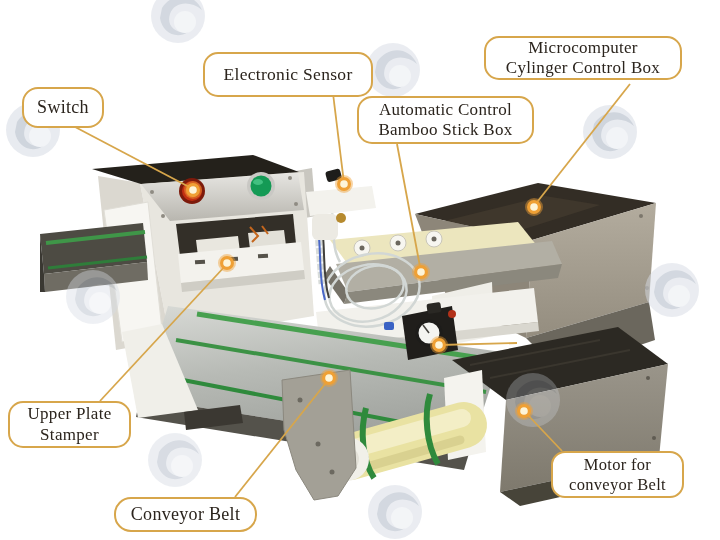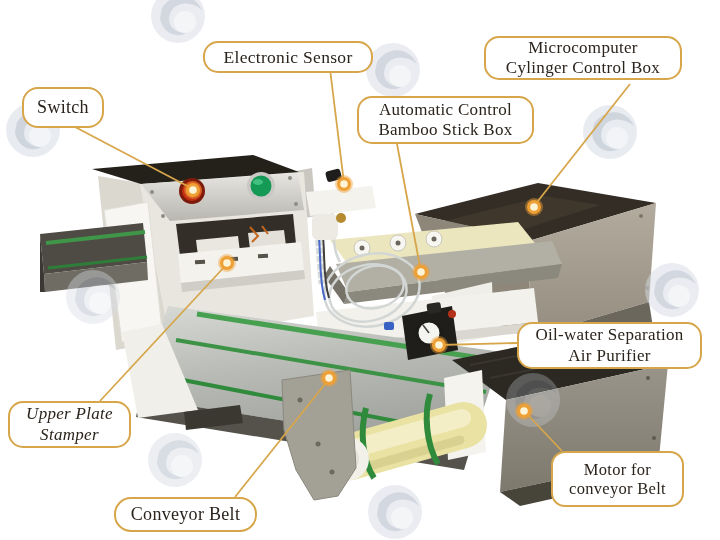--- a/index.html
+++ b/index.html
@@ -195,31 +195,29 @@
       <use href="#dot" x="421" y="272"></use>
       <use href="#dot" x="439" y="345"></use>
       <use href="#dot" x="227" y="263"></use>
       <use href="#dot" x="524" y="411"></use>
       <use href="#dot" x="329" y="378"></use>
     </g>
   </svg>
 
   <div class="label" style="left:22px;top:87px;width:82px;height:41px;border-radius:16px;font-size:18px;">Switch</div>
 
-  <div class="label" style="left:203px;top:41px;width:170px;height:32px;border-radius:15px;font-size:17.5px;">Electronic Sensor</div>
+  <div class="label" style="left:203px;top:52px;width:170px;height:45px;border-radius:15px;font-size:17.5px;">Electronic Sensor</div>
 
   <div class="label" style="left:484px;top:36px;width:198px;height:44px;border-radius:15px;font-size:17px;">Microcomputer
 Cylinger Control Box</div>
 
   <div class="label" style="left:357px;top:96px;width:177px;height:48px;border-radius:15px;font-size:17px;">Automatic Control
 Bamboo Stick Box</div>
 
-  <div class="label" style="left:517px;top:322px;width:185px;height:47px;border-radius:15px;font-size:17px;">Oil-water Separation
-Air Purifier</div>
-
-  <div class="label" style="left:8px;top:401px;width:123px;height:47px;border-radius:15px;font-size:17px;font-style:italic;">Upper Plate
+
+  <div class="label" style="left:8px;top:401px;width:123px;height:47px;border-radius:15px;font-size:17px;">Upper Plate
 Stamper</div>
 
-  <div class="label" style="left:551px;top:451px;width:133px;height:56px;border-radius:14px;font-size:16.5px;">Motor for
+  <div class="label" style="left:551px;top:451px;width:133px;height:47px;border-radius:14px;font-size:16.5px;">Motor for
 conveyor Belt</div>
 
   <div class="label" style="left:114px;top:497px;width:143px;height:35px;border-radius:17px;font-size:18px;">Conveyor Belt</div>
 </div>
 
 </body></html>

